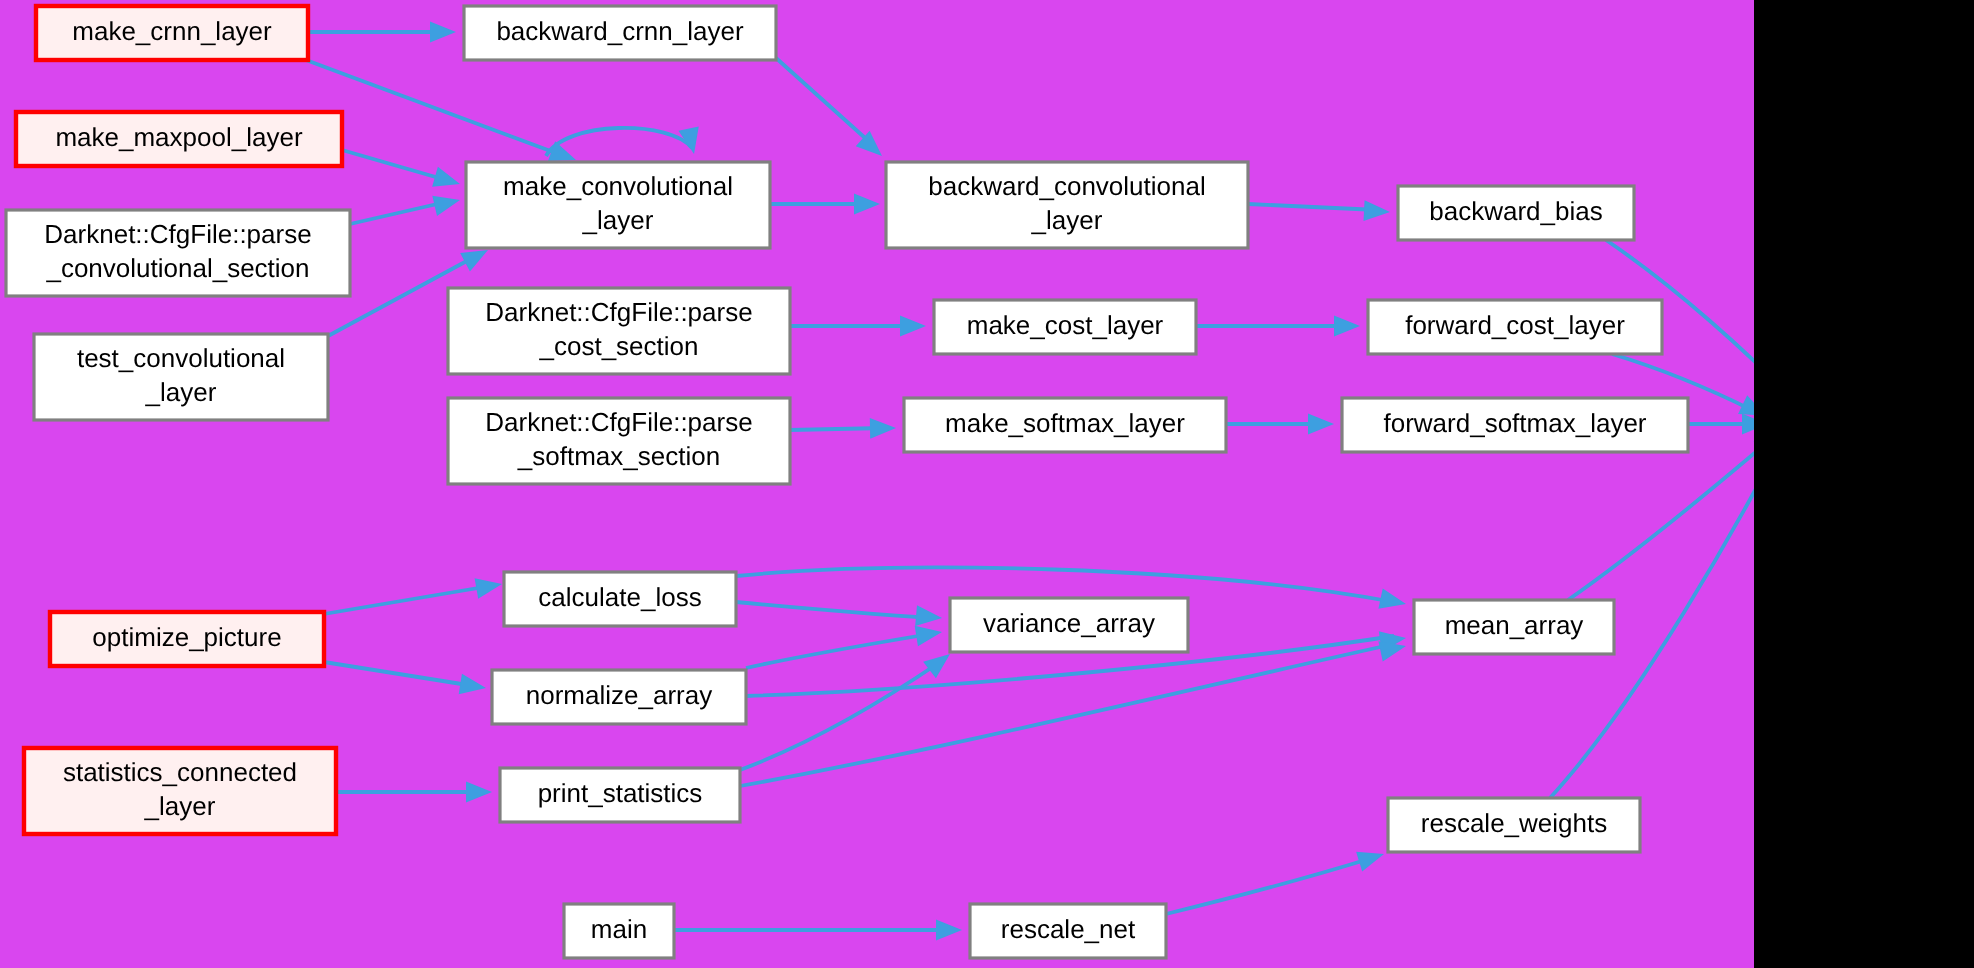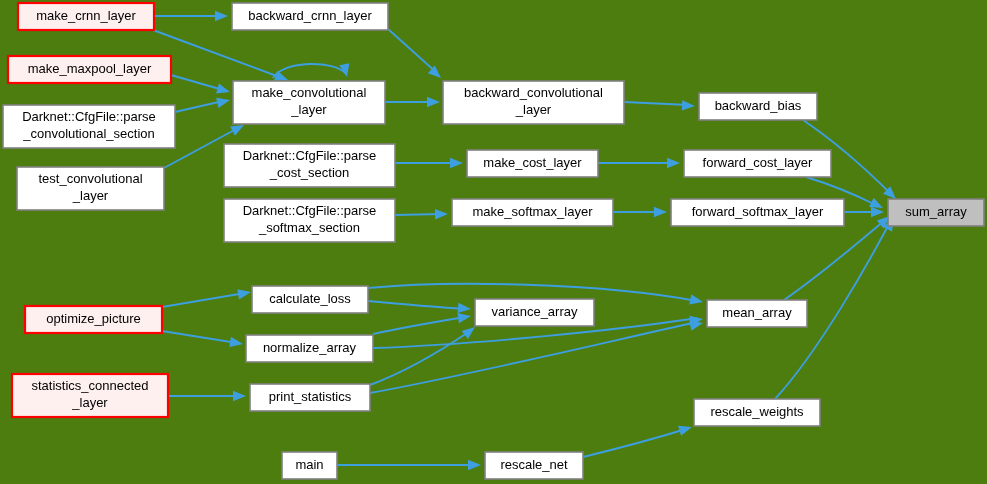--- a/index.html
+++ b/index.html
@@ -2,23 +2,23 @@
 <html><head>
 <meta charset="utf-8">
 <style>
   html, body {
     margin: 0;
     padding: 0;
     background: #000000;
   }
   #graph-root {
     position: relative;
-    width: 987px;
+    width: 877px;
     height: 484px;
-    background: #4d7c0f;
+    background: #d946ef;
     overflow: hidden;
     font-family: "Liberation Sans", sans-serif;
   }
   svg.graph-canvas {
     position: absolute;
     left: 0;
     top: 0;
     width: 987px;
     height: 484px;
     display: block;

